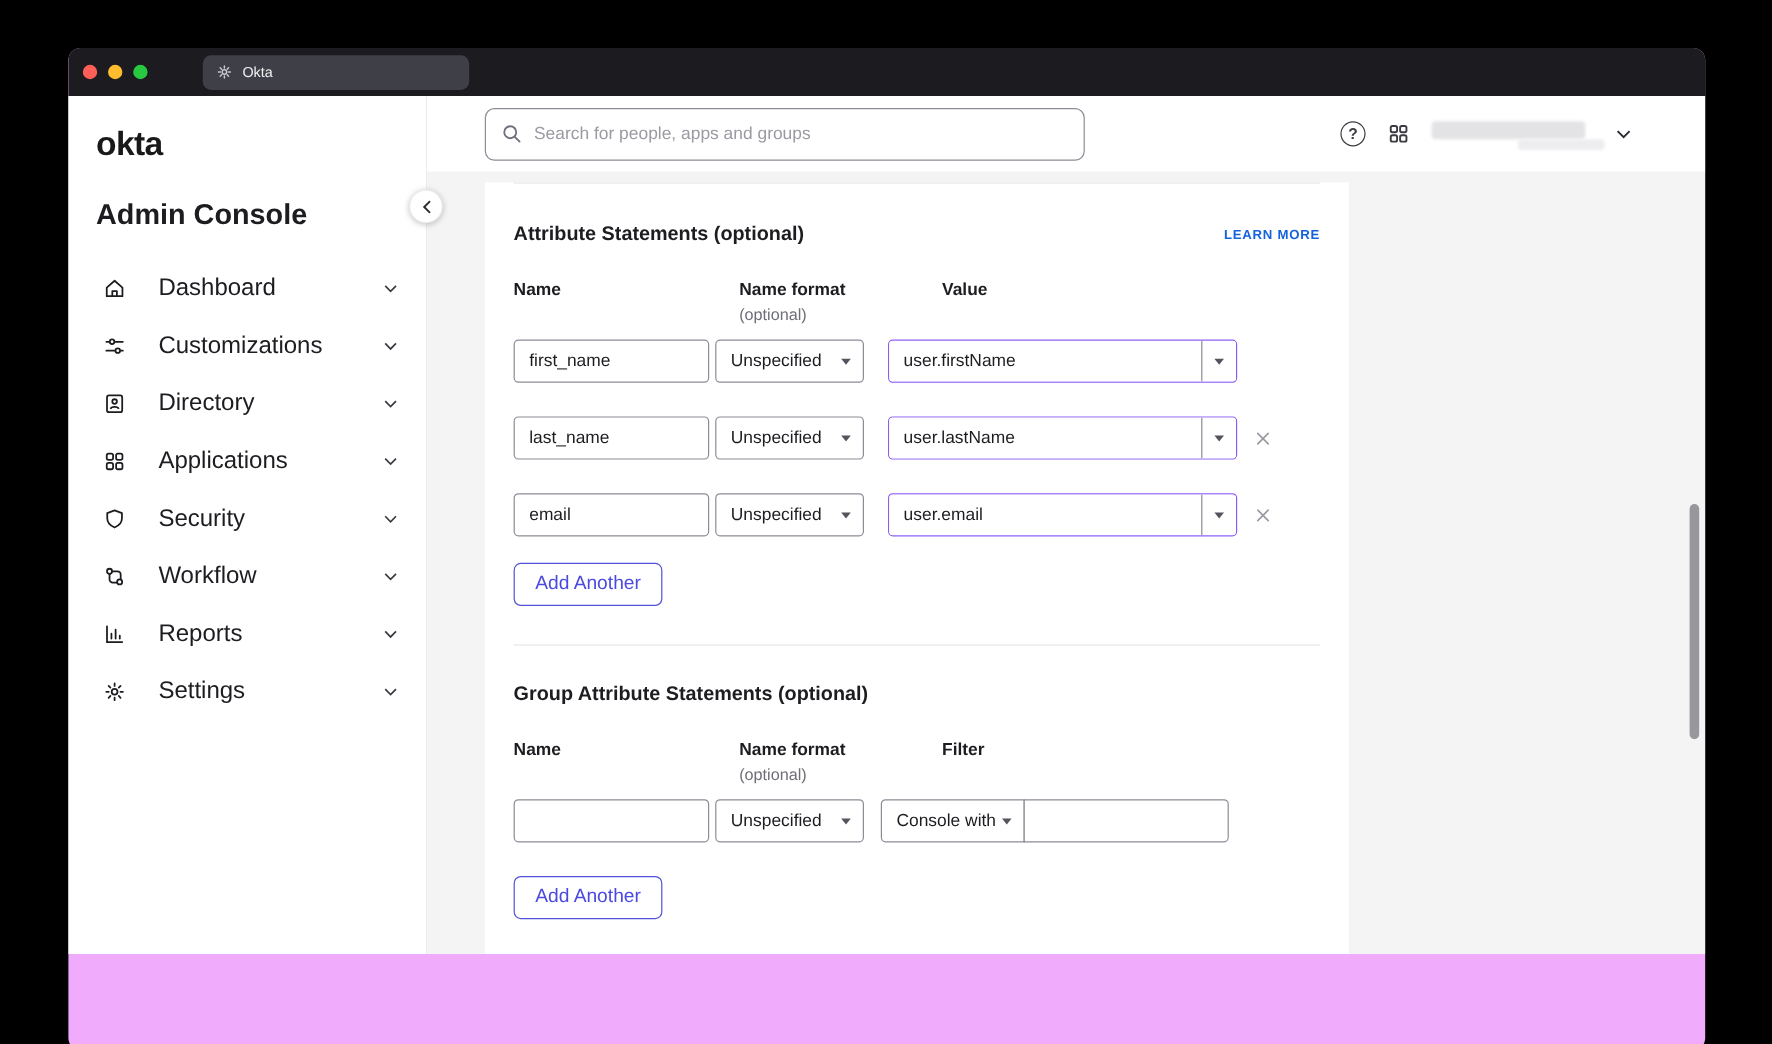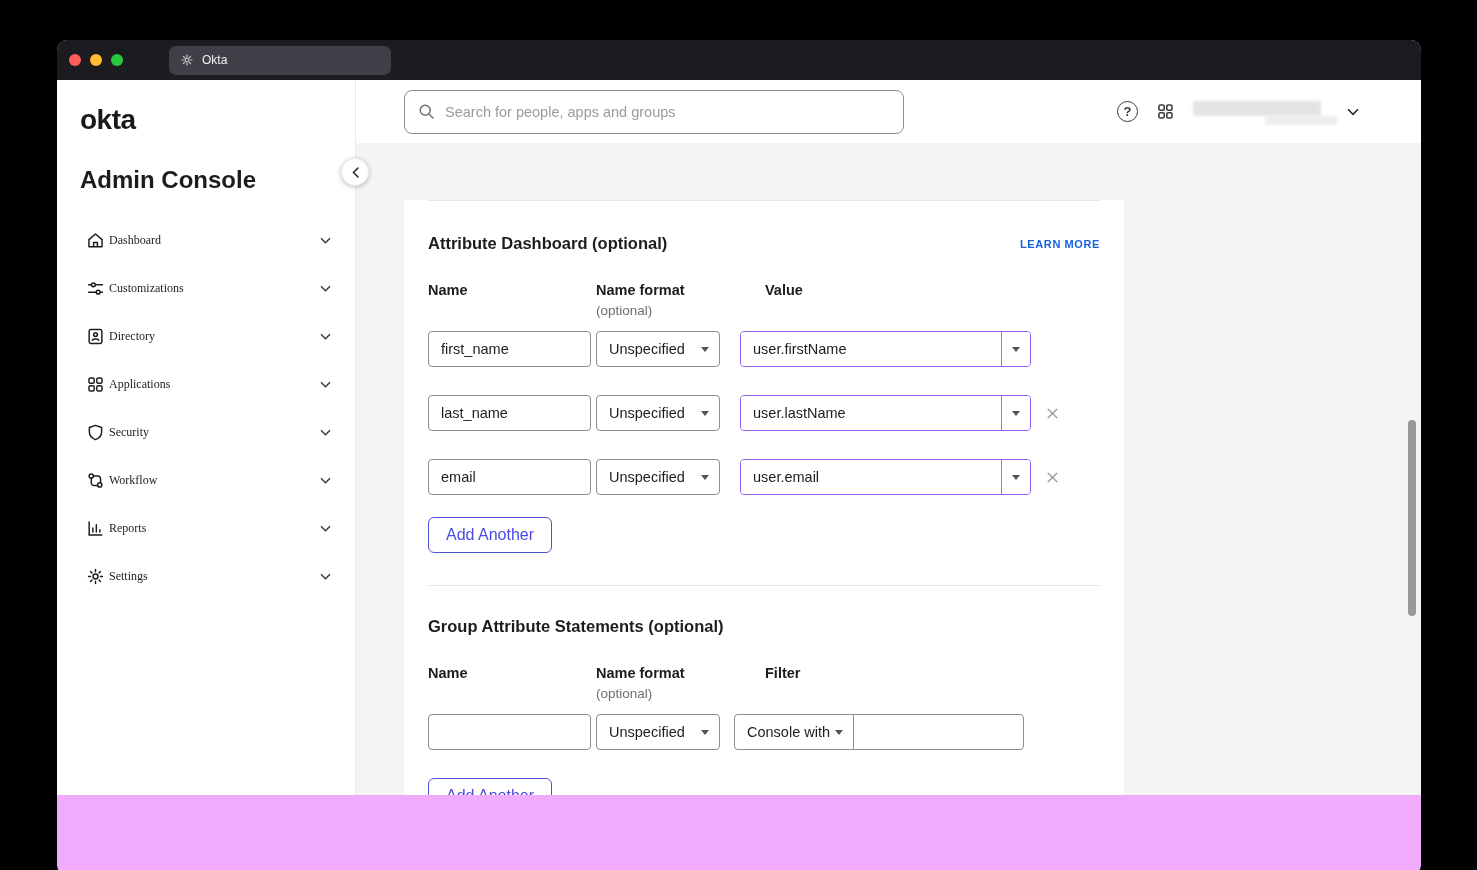--- a/index.html
+++ b/index.html
@@ -23,28 +23,28 @@
   .app { display:flex; height:715px; background:#fff; }
 
   
   .sidebar { position:relative; width:299px; background:#fff; border-right:1px solid #ebebee; flex:none; }
   .logo { padding:24px 0 0 23px; font-size:28px; font-weight:bold; letter-spacing:-0.5px; color:#191919; }
   .admin-title { padding:30px 0 0 23px; font-size:24px; font-weight:600; color:#1d1d21; }
   nav { margin-top:22px; }
   .nav-item { height:48px; display:flex; align-items:center; padding:0 24px 0 29px; cursor:pointer; }
   .nav-icon { width:19px; height:19px; display:flex; color:#1d1d21; flex:none; }
   .nav-icon svg { width:19px; height:19px; }
-  .nav-label { margin-left:4px; font-size:12px; color:#1d1d21;font-family:Liberation Serif, serif; }
+  .nav-label { margin-left:27px; font-size:20px; color:#1d1d21; }
   .nav-chevron { margin-left:auto; display:flex; color:#3a3a40; }
   .collapse { position:absolute; top:78px; right:-14px; width:28px; height:28px; border-radius:50%;
     background:#fff; border:1px solid #ededf0; box-shadow:0 1px 5px rgba(0,0,0,.25);
     display:flex; align-items:center; justify-content:center; cursor:pointer; z-index:6; color:#2a2a30; }
 
   
-  .main { flex:1; display:flex; flex-direction:column; position:relative; background:#f4f4f5; min-width:0;gap:48px; }
+  .main { flex:1; display:flex; flex-direction:column; position:relative; background:#f4f4f5; min-width:0; }
   .topbar { height:63px; background:#fff; display:flex; align-items:center; flex:none; }
   .search { margin-left:48px; width:500px; height:44px; border:1px solid #8c8c96; border-radius:8px;
     background:#fff; display:flex; align-items:center; padding:0 13px; gap:10px; }
   .search svg { flex:none; color:#6e6e78; }
   .search input { border:none; outline:none; flex:1; font-size:14.5px; color:#1d1d21;
     font-family:"Liberation Sans", sans-serif; background:transparent; }
   .search input::placeholder { color:#9a9aa2; }
   .topbar-right { margin-left:auto; display:flex; align-items:center; gap:18px; padding-right:62px; }
   .help-icon { width:21px; height:21px; border-radius:50%; border:1.5px solid #3b3b42; color:#3b3b42;
     font-size:13px; font-weight:bold; display:flex; align-items:center; justify-content:center; cursor:pointer; }
@@ -60,21 +60,21 @@
   .content { flex:1; padding-left:48px; overflow:hidden; }
   .card { width:720px; height:100%; background:#fff; padding:0 24px; }
   .top-rule { border:none; border-top:1px solid #e7e7ea; margin-top:9px; }
   .section-head { display:flex; align-items:center; justify-content:space-between; margin-top:33px; }
   h2.sec-title { font-size:16.5px; font-weight:700; color:#1d1d21; }
   .learn { font-size:11px; font-weight:600; letter-spacing:.6px; color:#1662dd; text-decoration:none; cursor:pointer; }
 
   .cols { display:flex; margin-top:29px; }
   .col { font-size:14.5px; font-weight:700; color:#1d1d21; }
   .col.c1 { width:168px; }
-  .col.c2 { width:144px; }
+  .col.c2 { width:144px;margin-left:20px; }
   .col.c3 { padding-left:25px; }
   .opt { font-size:13.5px; font-weight:400; color:#6e6e78; margin-top:5px; }
 
   .rows { margin-top:13px; }
   .row { display:flex; align-items:center; margin-bottom:28px; }
   .field { height:36px; border:1px solid #8c8c96; border-radius:4px; padding:0 12px;
     font-size:14.5px; color:#1d1d21; font-family:"Liberation Sans", sans-serif; outline:none; background:#fff; }
   .name-field { width:163px; margin-right:5px; }
   .select { height:36px; border:1px solid #8c8c96; border-radius:4px; background:#fff;
     display:flex; align-items:center; justify-content:space-between; padding:0 10px 0 12px;
@@ -298,21 +298,21 @@
           </div>
         </div>
       </header>
 
       <div class="content">
         <div class="card">
           <hr class="top-rule">
 
           
           <div class="section-head">
-            <h2 class="sec-title">Attribute Dashboard (optional)</h2>
+            <h2 class="sec-title">Attribute Statements (optional)</h2>
             <a class="learn">LEARN MORE</a>
           </div>
 
           <div class="cols">
             <div class="col c1">Name</div>
             <div class="col c2">
               <div>Name format</div>
               <div class="opt">(optional)</div>
             </div>
             <div class="col c3">Value</div>

